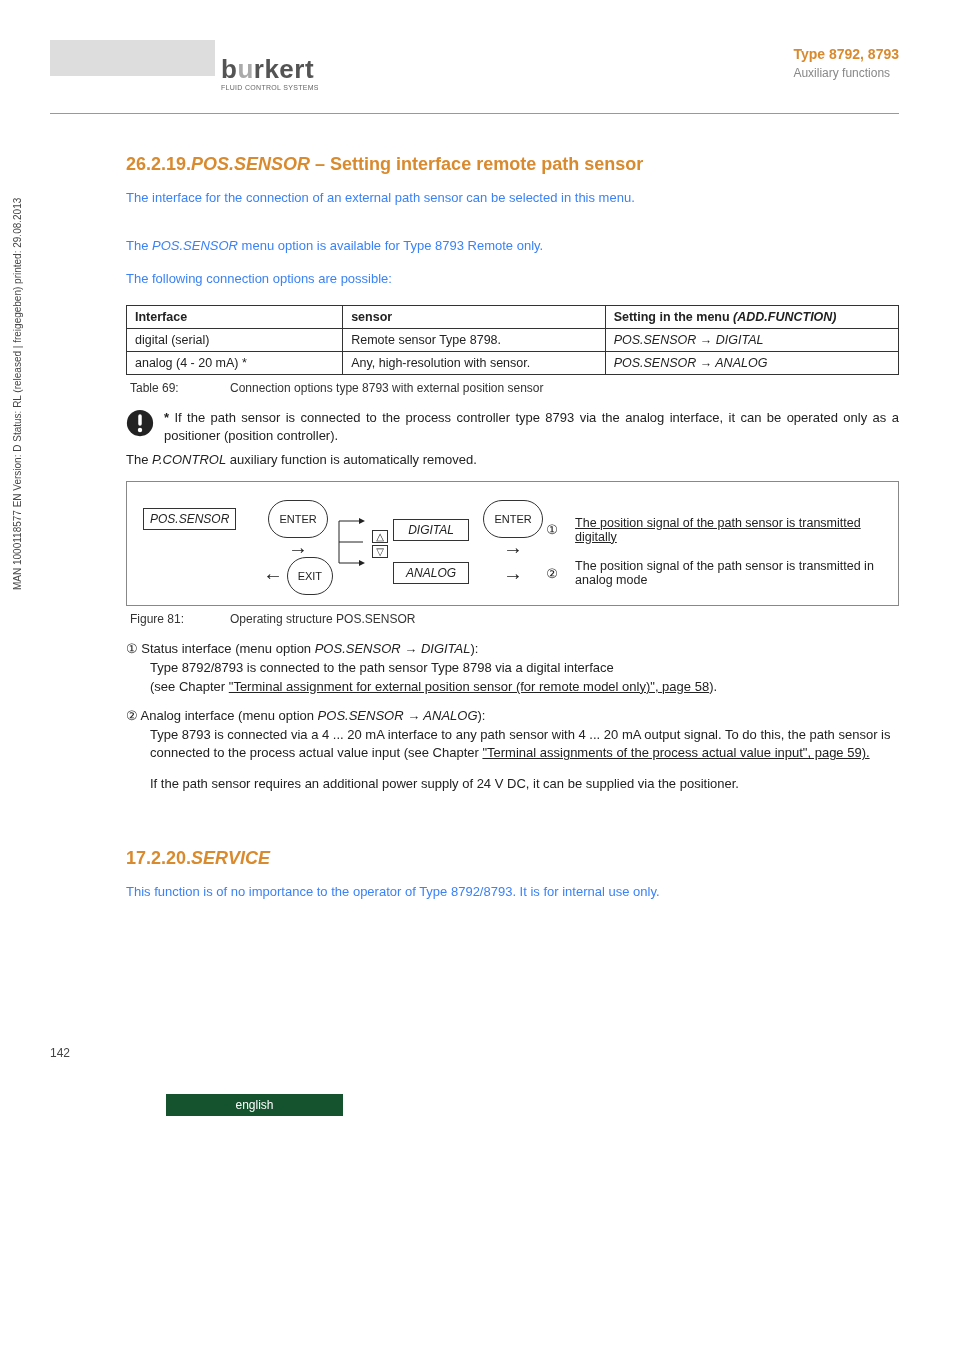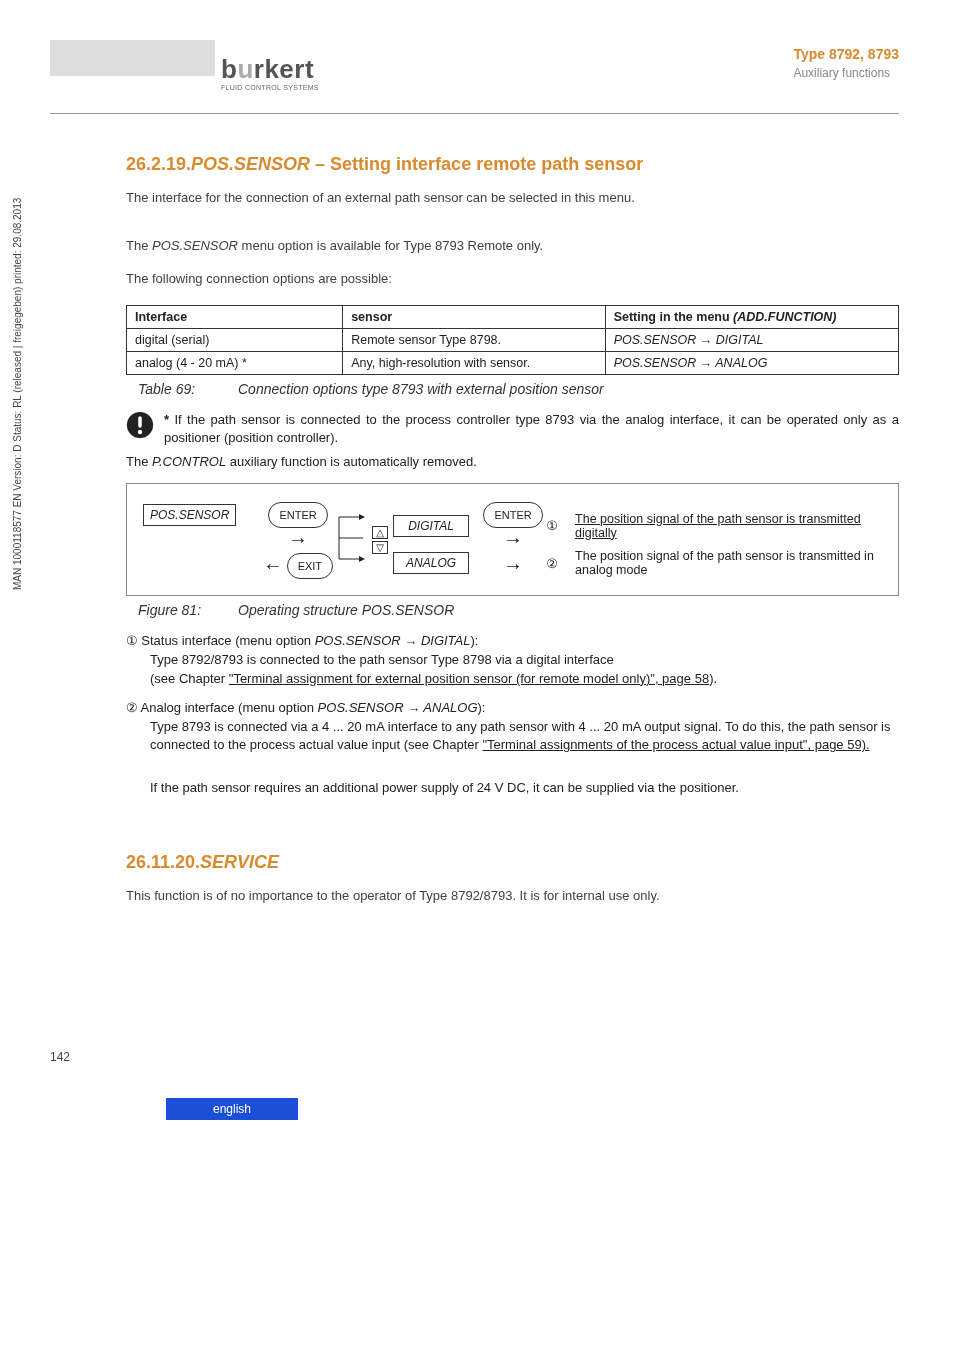--- a/index.html
+++ b/index.html
@@ -13,44 +13,44 @@
   .logo-block { margin-left: 6px; margin-top: 14px; }
   .logo-text { font-size: 26px; font-weight: 700; color: #545454; letter-spacing: 0.5px; }
   .logo-text .bar { color: #aaa; position: relative; }
   .logo-sub { font-size: 7px; color: #666; letter-spacing: 0.3px; margin-top: -1px; }
   .header-right { text-align: left; margin-top: 6px; }
   .type { color: #d98a2e; font-weight: 700; font-size: 14px; }
   .aux { color: #888; font-size: 12px; margin-top: 4px; }
   .content { padding-left: 76px; }
   .h3 { color: #d98a2e; font-size: 18px; font-weight: 700; margin-bottom: 14px; }
   .h3 .ital { font-style: italic; }
-  .para { font-size: 13px; color: #404040; line-height: 1.45; margin-bottom: 14px; }
+  .para { font-size: 13px; color: #3b82f6; line-height: 1.45; margin-bottom: 14px; }
   table.opt { border-collapse: collapse; width: 100%; margin: 16px 0 6px 0; }
   table.opt th, table.opt td { border: 1px solid #333; padding: 4px 8px; font-size: 12.5px; text-align: left; vertical-align: top; }
   table.opt th { font-weight: 700; }
   table.opt .ital { font-style: italic; }
-  .caption { font-style: italic; font-size: 14px; color: #333; margin: 6px 0 14px 12px; }
+  .caption { font-size: 12px; color: #333; margin: 6px 0 14px 4px; }
   .caption .lab { display: inline-block; width: 100px; }
   .note-row { display: flex; align-items: flex-start; gap: 10px; margin: 8px 0 6px 0; }
   .warn-icon { flex: 0 0 28px; }
   .warn-icon svg { width: 28px; height: 28px; }
   .note-text { font-size: 13px; line-height: 1.45; text-align: justify; }
   .note-text .star { font-weight: 700; }
   .note-sub { font-size: 13px; margin-bottom: 14px; }
   .note-sub .ital { font-style: italic; }
   .diagram-box { border: 1px solid #888; padding: 18px 16px 18px 16px; margin: 6px 0 6px 0; }
-  .pill { border: 1px solid #333; border-radius: 50px; padding: 6px 10px; font-size: 11px; white-space: nowrap; }
+  .pill { border: 1px solid #333; border-radius: 50px; padding: 12px 10px; font-size: 11px; white-space: nowrap; }
   .posbox { border:1px solid #333; padding:3px 6px; font-style: italic; font-size:12px; display:inline-block; }
   ol.none { list-style: none; padding: 0; }
   ol.none li { margin-bottom: 10px; font-size: 13px; line-height: 1.45; }
   .indent { padding-left: 24px; display: block; }
   .under { text-decoration: underline; }
   .h3b { color: #d98a2e; font-size: 18px; font-weight: 700; margin: 54px 0 14px 0; }
   .h3b .ital { font-style: italic; }
-  .lang-tab { position: absolute; bottom: 0; left: 166px; width: 132px; background: #1d4ed8; color: #fff; font-size: 12px; text-align: center; padding: 4px 0; }
+  .lang-tab { position: absolute; bottom: 0; left: 166px; width: 177px; background: #14532d; color: #fff; font-size: 12px; text-align: center; padding: 4px 0; }
 </style>
 </head>
 <body>
 
 <div class="page">
   <div class="vertical-text">MAN 1000118577 EN Version: D Status: RL (released | freigegeben) printed: 29.08.2013</div>
   <div class="pagenum">142</div>
 
   <div class="header">
     <div class="header-left">
@@ -181,26 +181,26 @@
 
     <ol class="none">
       <li>
         <span>①</span><span> Status interface (menu option </span><span style="font-style:italic">POS.SENSOR → DIGITAL</span><span>):</span>
         <span class="indent">Type 8792/8793 is connected to the path sensor Type 8798 via a digital interface</span>
         <span class="indent"><span>(see Chapter </span><span class="under">"Terminal assignment for external position sensor (for remote model only)", page 58</span><span>).</span></span>
       </li>
       <li>
         <span>②</span><span> Analog interface (menu option </span><span style="font-style:italic">POS.SENSOR → ANALOG</span><span>):</span>
         <span class="indent"><span>Type 8793 is connected via a 4 ... 20 mA interface to any path sensor with 4 ... 20 mA output signal. To do this, the path sensor is connected to the process actual value input (see Chapter </span><span class="under">"Terminal assignments of the process actual value input", page 59).</span></span>
-        <span class="indent" style="margin-top:24px;">If the path sensor requires an additional power supply of 24 V DC, it can be supplied via the positioner.</span>
+        <span class="indent" style="margin-top:12px;">If the path sensor requires an additional power supply of 24 V DC, it can be supplied via the positioner.</span>
       </li>
     </ol>
 
     <div class="h3b">
-      <span>26.11.20.</span><span class="ital">SERVICE</span>
+      <span>17.2.20.</span><span class="ital">SERVICE</span>
     </div>
     <p class="para">This function is of no importance to the operator of Type 8792/8793. It is for internal use only.</p>
 
     <div style="height:160px;"></div>
   </div>
 
   <div class="lang-tab">english</div>
 </div>
 
 </body></html>

